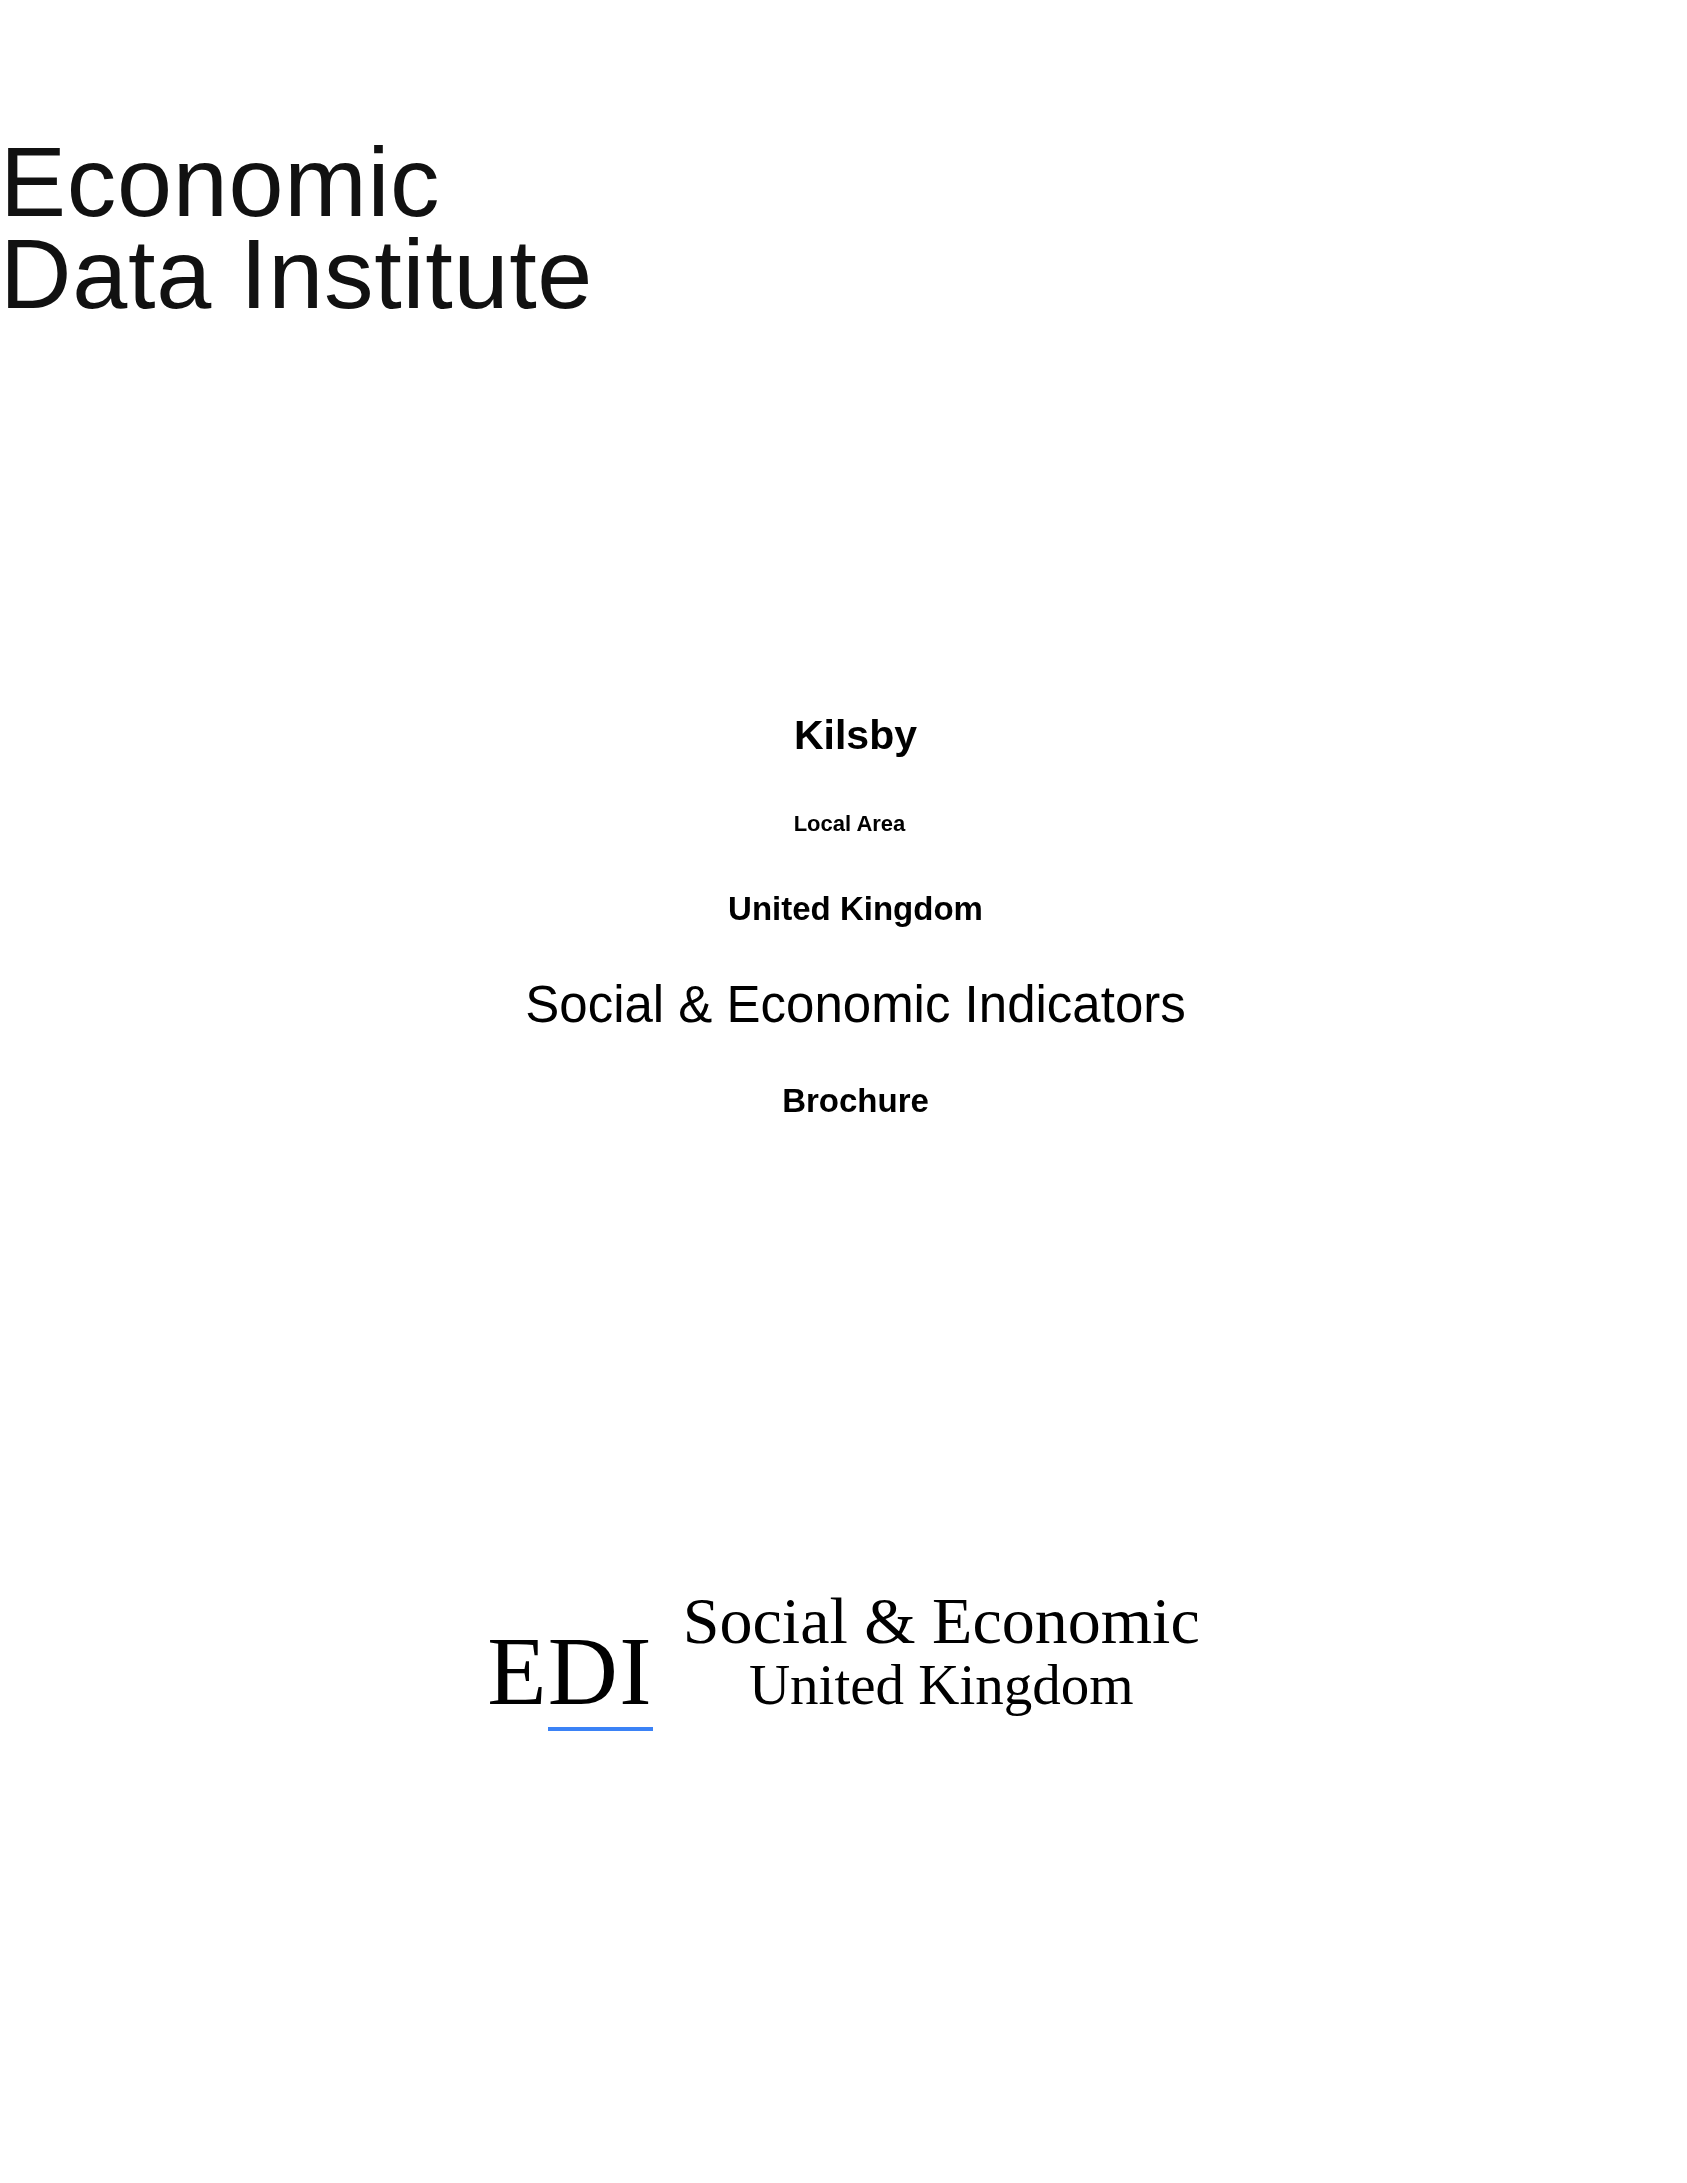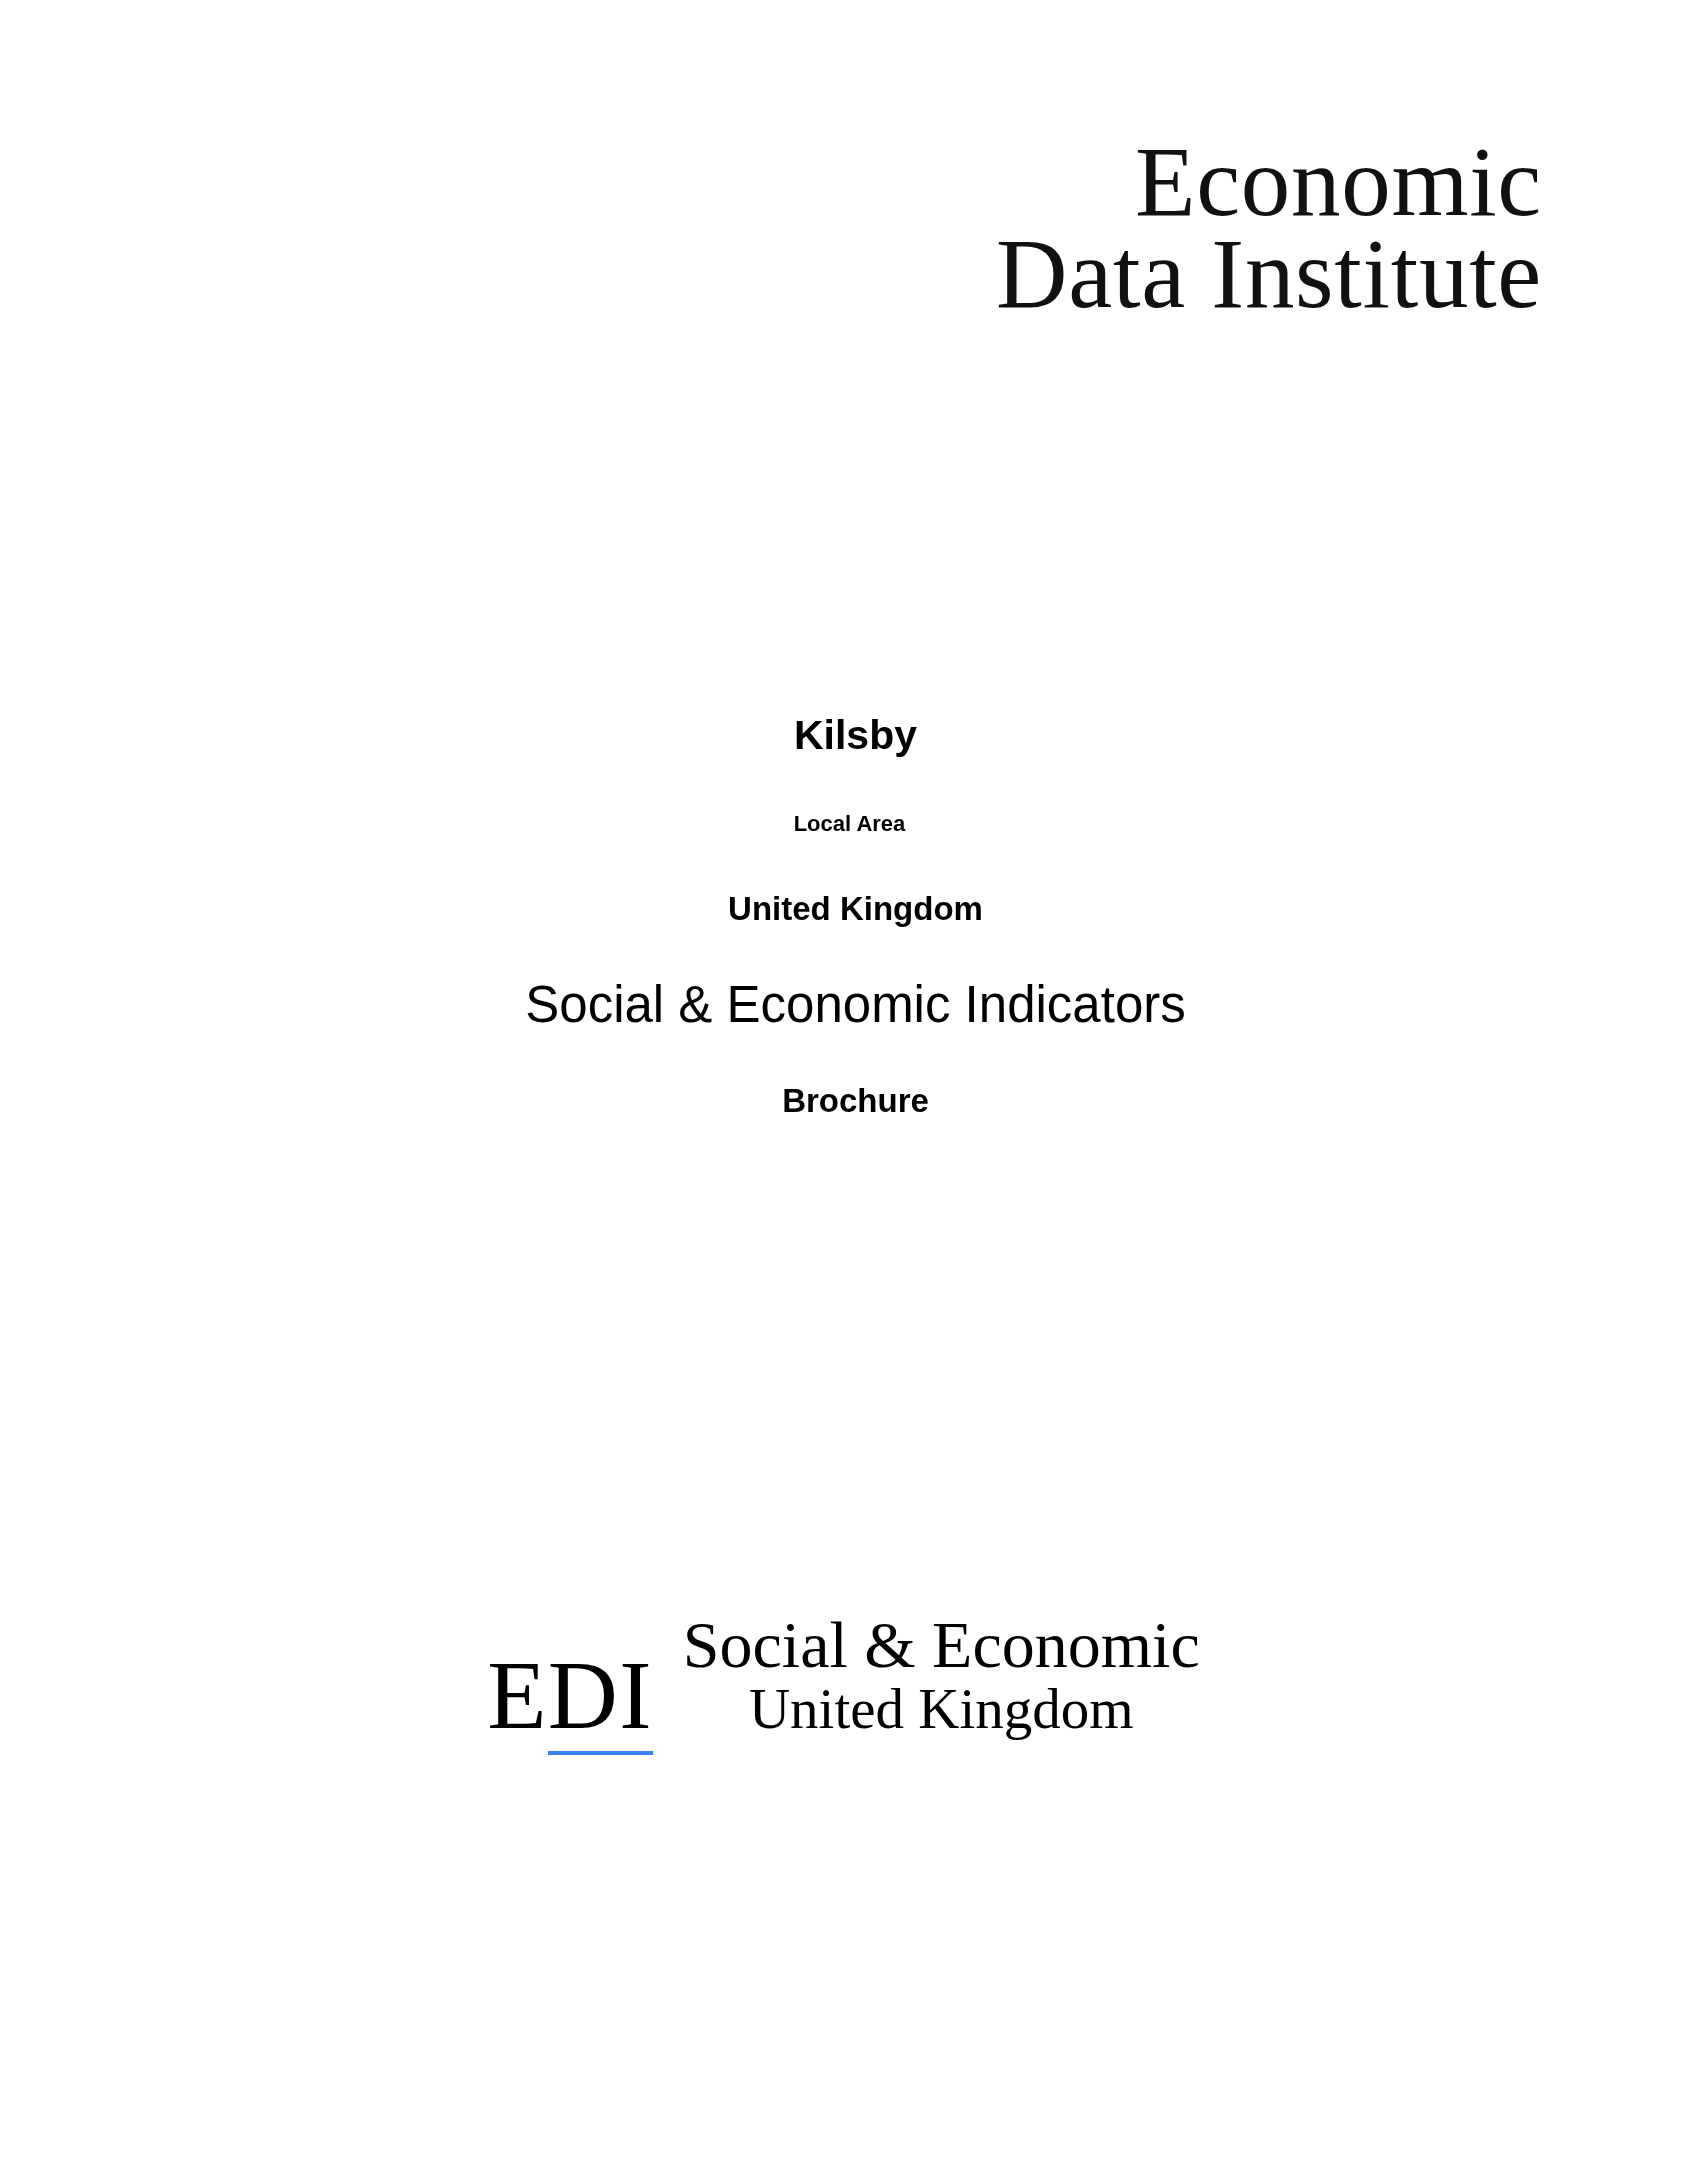--- a/index.html
+++ b/index.html
@@ -22,22 +22,22 @@
     height: 2183px;
     box-sizing: border-box;
   }
 
   
   .masthead {
     position: absolute;
     top: 132px;
     left: 0;
     width: 1542px;
-    text-align: right;
-    font-family: Liberation Serif, serif;
+    text-align: left;
+    font-family: Liberation Sans, sans-serif;
     color: #111111;
   }
   .masthead .line1 {
     font-size: 99px;
     line-height: 1.0;
     letter-spacing: 0.7px;
     font-weight: 400;
   }
   .masthead .line2 {
     font-size: 99px;
@@ -108,21 +108,20 @@
   }
   .footer-logo .edi .underline-part {
     border-bottom: 4px solid #3b82f6;
     padding-bottom: 2.6px;
   }
   .footer-logo .edi-words {
     display: flex;
     flex-direction: column;
     align-items: center;
     padding-bottom: 6.6px;
-    margin-top: 24px;
   }
   .footer-logo .edi-words .w1 {
     font-size: 66px;
     line-height: 1.0;
   }
   .footer-logo .edi-words .w2 {
     font-size: 57px;
     line-height: 1.05;
     margin-top: 1.3px;
   }

